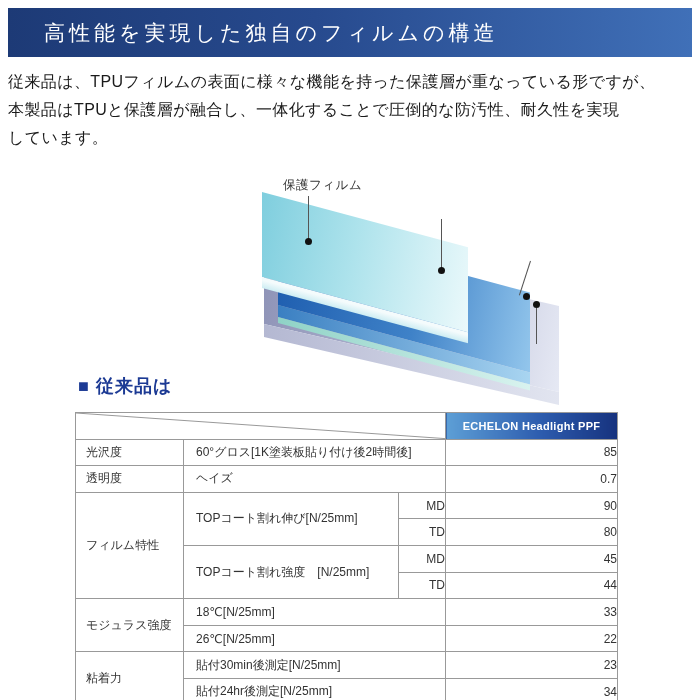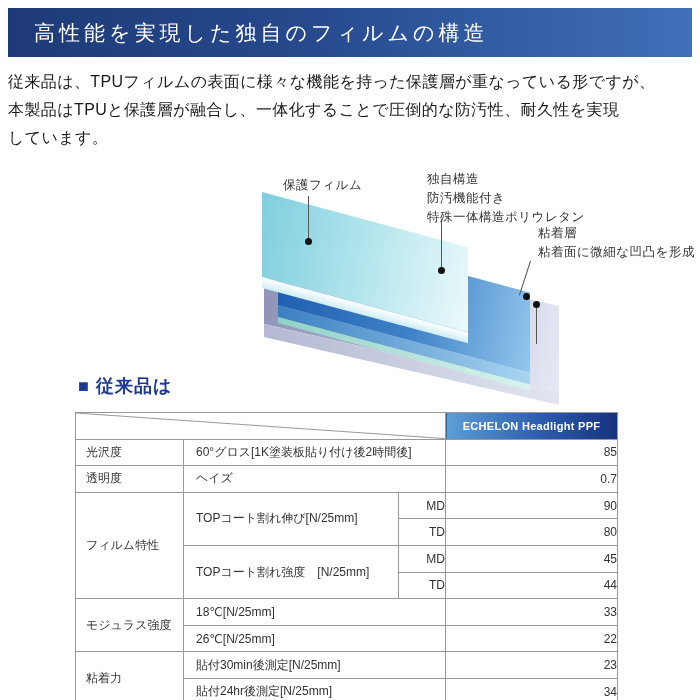--- a/index.html
+++ b/index.html
@@ -9,21 +9,21 @@
     overflow:hidden;
   }
   
   .banner{
     position:absolute;left:8px;top:8px;width:684px;height:49px;
     background:linear-gradient(90deg,#1d3a76 0%,#274a8e 45%,#4070b8 100%);
     display:flex;align-items:center;
   }
   .banner .txt{
     color:#ffffff;font-family:"DejaVu Serif","Liberation Serif",serif;
-    font-size:21px;letter-spacing:4px;padding-left:26px;white-space:nowrap;
+    font-size:21px;letter-spacing:4px;padding-left:36px;white-space:nowrap;
   }
   
   .intro{
     position:absolute;left:8px;top:68px;width:660px;
     font-size:16px;line-height:28px;letter-spacing:0.4px;color:#1a1a1a;
     white-space:pre-line;
   }
   
   .diagram{position:absolute;left:0;top:170px;width:700px;height:238px;}
   .sheet{position:absolute;transform-origin:0 0;}
@@ -101,25 +101,20 @@
   <div class="lead" style="left:441px;top:49px;height:51px;"></div>
   <div class="lead" style="left:530px;top:91px;height:36px;transform:rotate(18deg);transform-origin:top center;"></div>
   <div class="lead" style="left:536px;top:138px;height:36px;"></div>
 
   <div class="dot" style="left:305px;top:68px;"></div>
   <div class="dot" style="left:438px;top:97px;"></div>
   <div class="dot" style="left:523px;top:123px;"></div>
   <div class="dot" style="left:533px;top:131px;"></div>
 
   <div class="dlabel" style="left:283px;top:6px;">保護フィルム</div>
-  <div class="dlabel" style="left:427px;top:0px;">独自構造
-防汚機能付き
-特殊一体構造ポリウレタン</div>
-  <div class="dlabel" style="left:538px;top:54px;">粘着層
-粘着面に微細な凹凸を形成</div>
 </div>
 
 <div class="section-title">
   <span class="bullet">■</span><span>従来品は</span>
 </div>
 
 <table class="spec-table">
   <colgroup>
     <col style="width:108px">
       <col style="width:215px">

